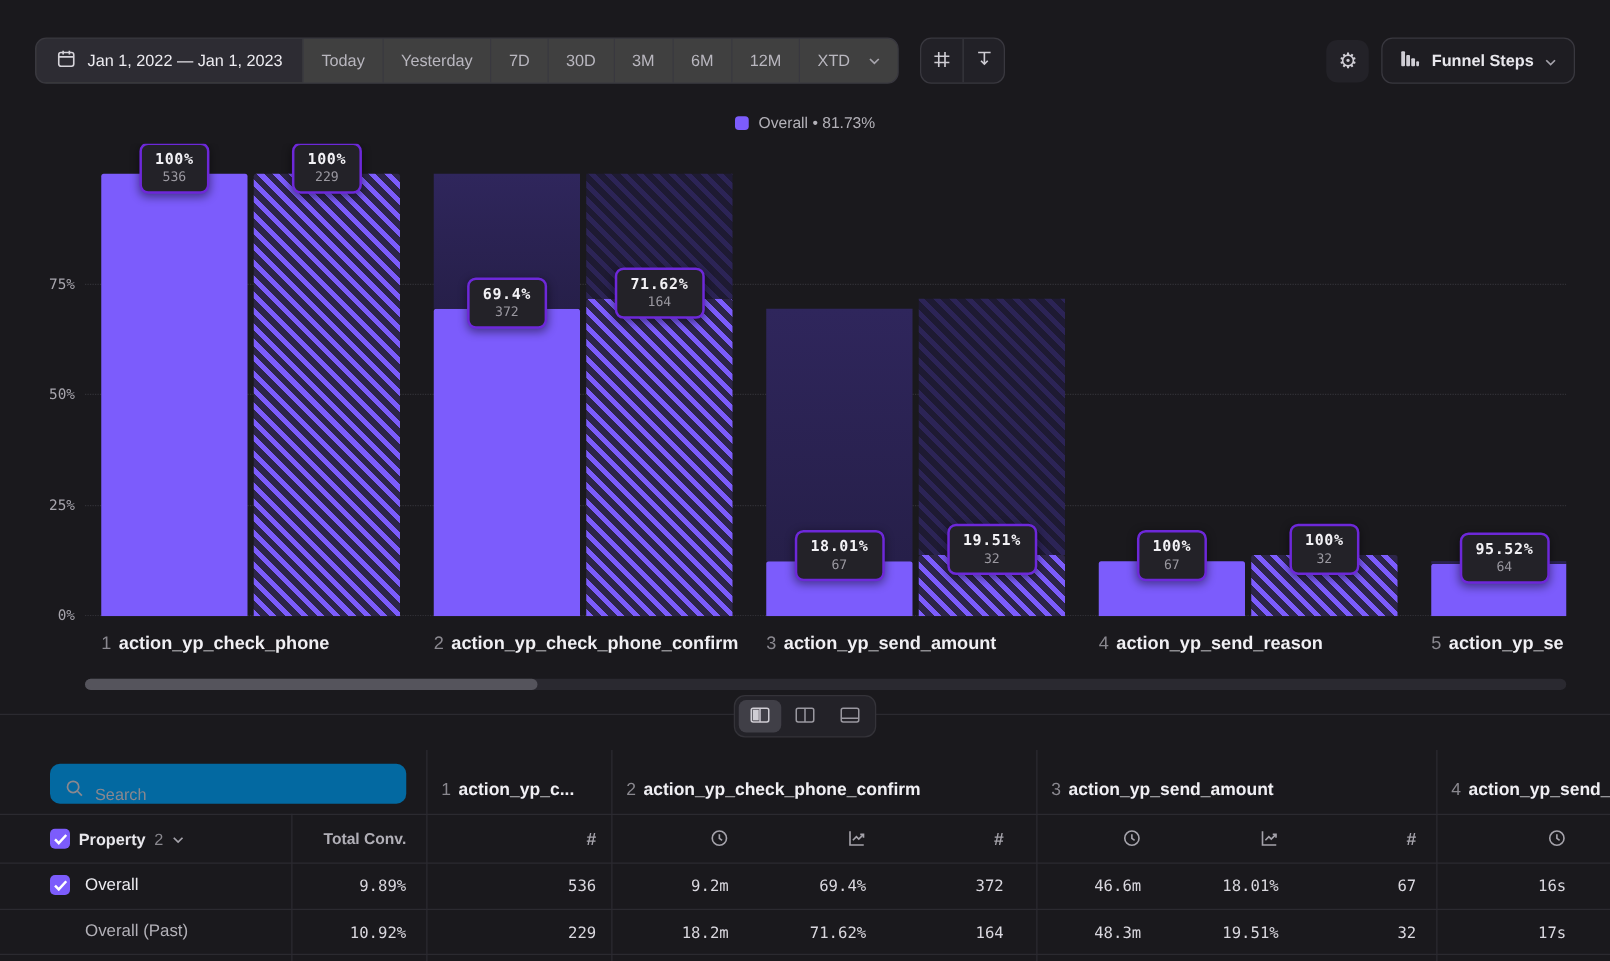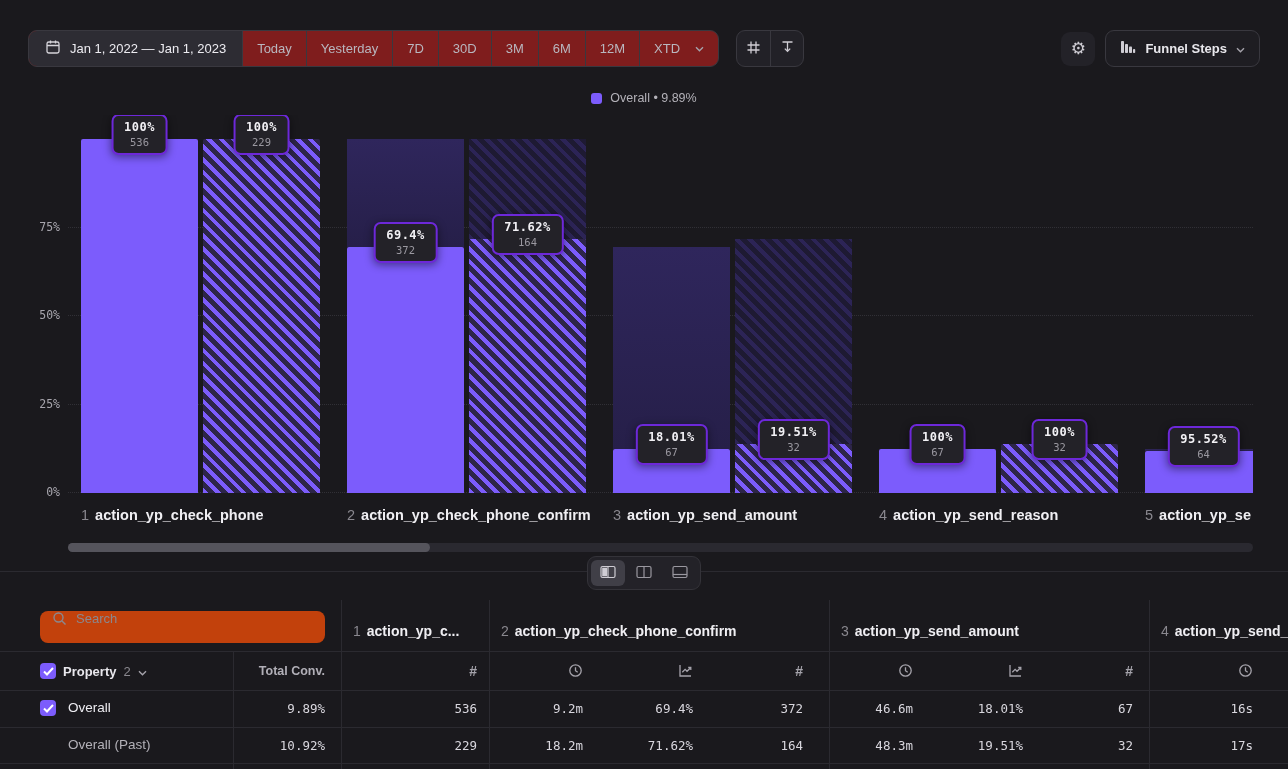--- a/index.html
+++ b/index.html
@@ -6,21 +6,21 @@
   html,body { width:1288px; height:769px; }
   body {
     background:#1a191d;
     font-family:"Liberation Sans", sans-serif;
     position:relative;
     overflow:hidden;
     color:#edecf1;
   }
   
   .toolbar { position:absolute; top:30px; left:28px; width:1232px; height:37px; display:flex; align-items:center; }
-  .seg-group { display:flex; height:37px; border:1px solid #39383f; border-radius:9px; overflow:hidden; background:#7f1d1d; }
+  .seg-group { display:flex; height:37px; border:1px solid #39383f; border-radius:9px; overflow:hidden; background:#404040; }
   .seg { display:flex; align-items:center; gap:9px; padding:0 14px; background:transparent; border:none;
          border-left:1px solid #39383f; color:#b9b7bf; font:13px "Liberation Sans",sans-serif; cursor:pointer; white-space:nowrap; }
   .seg:first-child { border-left:none; }
   .seg.date { background:#2d2c33; color:#edecf1; padding:0 16px; }
   .chip-btn { margin-left:17px; height:37px; display:flex; align-items:center; gap:10px; padding:0 13px;
               background:#1e1d22; border:1px solid #39383f; border-radius:9px; color:#c9c7ce; font:13px "Liberation Sans",sans-serif; cursor:pointer; white-space:nowrap; }
   .icon-pair { margin-left:17px; height:37px; display:flex; border:1px solid #39383f; border-radius:9px; overflow:hidden; background:#222127; }
   .icon-pair button { width:33px; border:none; border-left:1px solid #39383f; background:transparent; display:flex; align-items:center; justify-content:center; cursor:pointer; }
   .icon-pair button:first-child { border-left:none; }
   .toolbar-right { margin-left:auto; display:flex; align-items:center; gap:10px; }
@@ -57,22 +57,22 @@
   
   .view-toggles { position:absolute; top:556px; left:50%; transform:translateX(-50%); display:flex; gap:2px; padding:3px;
                   background:#232228; border:1px solid #343339; border-radius:9px; z-index:2; }
   .view-toggles button { width:34px; height:26px; border:none; border-radius:6px; background:transparent; display:flex;
                   align-items:center; justify-content:center; cursor:pointer; }
   .view-toggles button.active { background:#403f47; }
   
   .table-section { position:absolute; top:600px; left:0; width:1288px; height:169px; }
   .col-divider { position:absolute; top:0; bottom:0; width:1px; background:#2b2a30; }
   .hline { position:absolute; left:0; width:100%; height:1px; background:#2b2a30; }
-  .search { position:absolute; left:40px; top:11px; width:285px; height:32px; background:#c2410c; border-radius:8px;
-            display:flex; align-items:flex-start; gap:9px; padding:0 12px; }
+  .search { position:absolute; left:40px; top:11px; width:285px; height:32px; background:#0369a1; border-radius:8px;
+            display:flex; align-items:flex-end; gap:9px; padding:0 12px; }
   .search input { flex:1; background:transparent; border:none; outline:none; color:#d5d3da; font:13px "Liberation Sans",sans-serif; }
   .search input::placeholder { color:#8a888f; }
   .col-head { position:absolute; top:23px; white-space:nowrap; font-size:14px; }
   .col-head .num { color:#8a888f; margin-right:6px; }
   .col-head .nm { color:#f0eff3; font-weight:700; }
   .subhead-item { position:absolute; top:62px; display:flex; align-items:center; gap:7px; }
   .prop-label { font:600 13px "Liberation Sans",sans-serif; color:#e8e7ec; }
   .prop-count { font:13px "Liberation Sans",sans-serif; color:#8a888f; }
   .total-conv { position:absolute; left:180px; width:145px; top:64px; text-align:right; font:600 12.5px "Liberation Sans",sans-serif; color:#b1afb7; }
   .metric-icon { position:absolute; top:63px; width:24px; display:flex; justify-content:flex-end; }
@@ -147,21 +147,21 @@
         <svg width="9" height="6" viewBox="0 0 9 6" fill="none" stroke="#a5a3ab" stroke-width="1.4">
             <path d="M1 1.2l3.5 3.5L8 1.2"></path>
           </svg>
       </span>
     </button>
   </div>
 </div>
 
 <div class="legend">
   <span class="legend-swatch" style="background: rgb(124, 92, 252);"></span>
-  <span>Overall • 9.89%</span>
+  <span>Overall • 81.73%</span>
 </div>
 
 <div class="ylabels">
     <div class="ylabel" style="top: 485px;">0%</div>
     <div class="ylabel" style="top: 396.5px;">25%</div>
     <div class="ylabel" style="top: 308px;">50%</div>
     <div class="ylabel" style="top: 219.5px;">75%</div>
   </div>
 <div class="plot">
     <div class="gridline" style="bottom: 0px;"></div>

